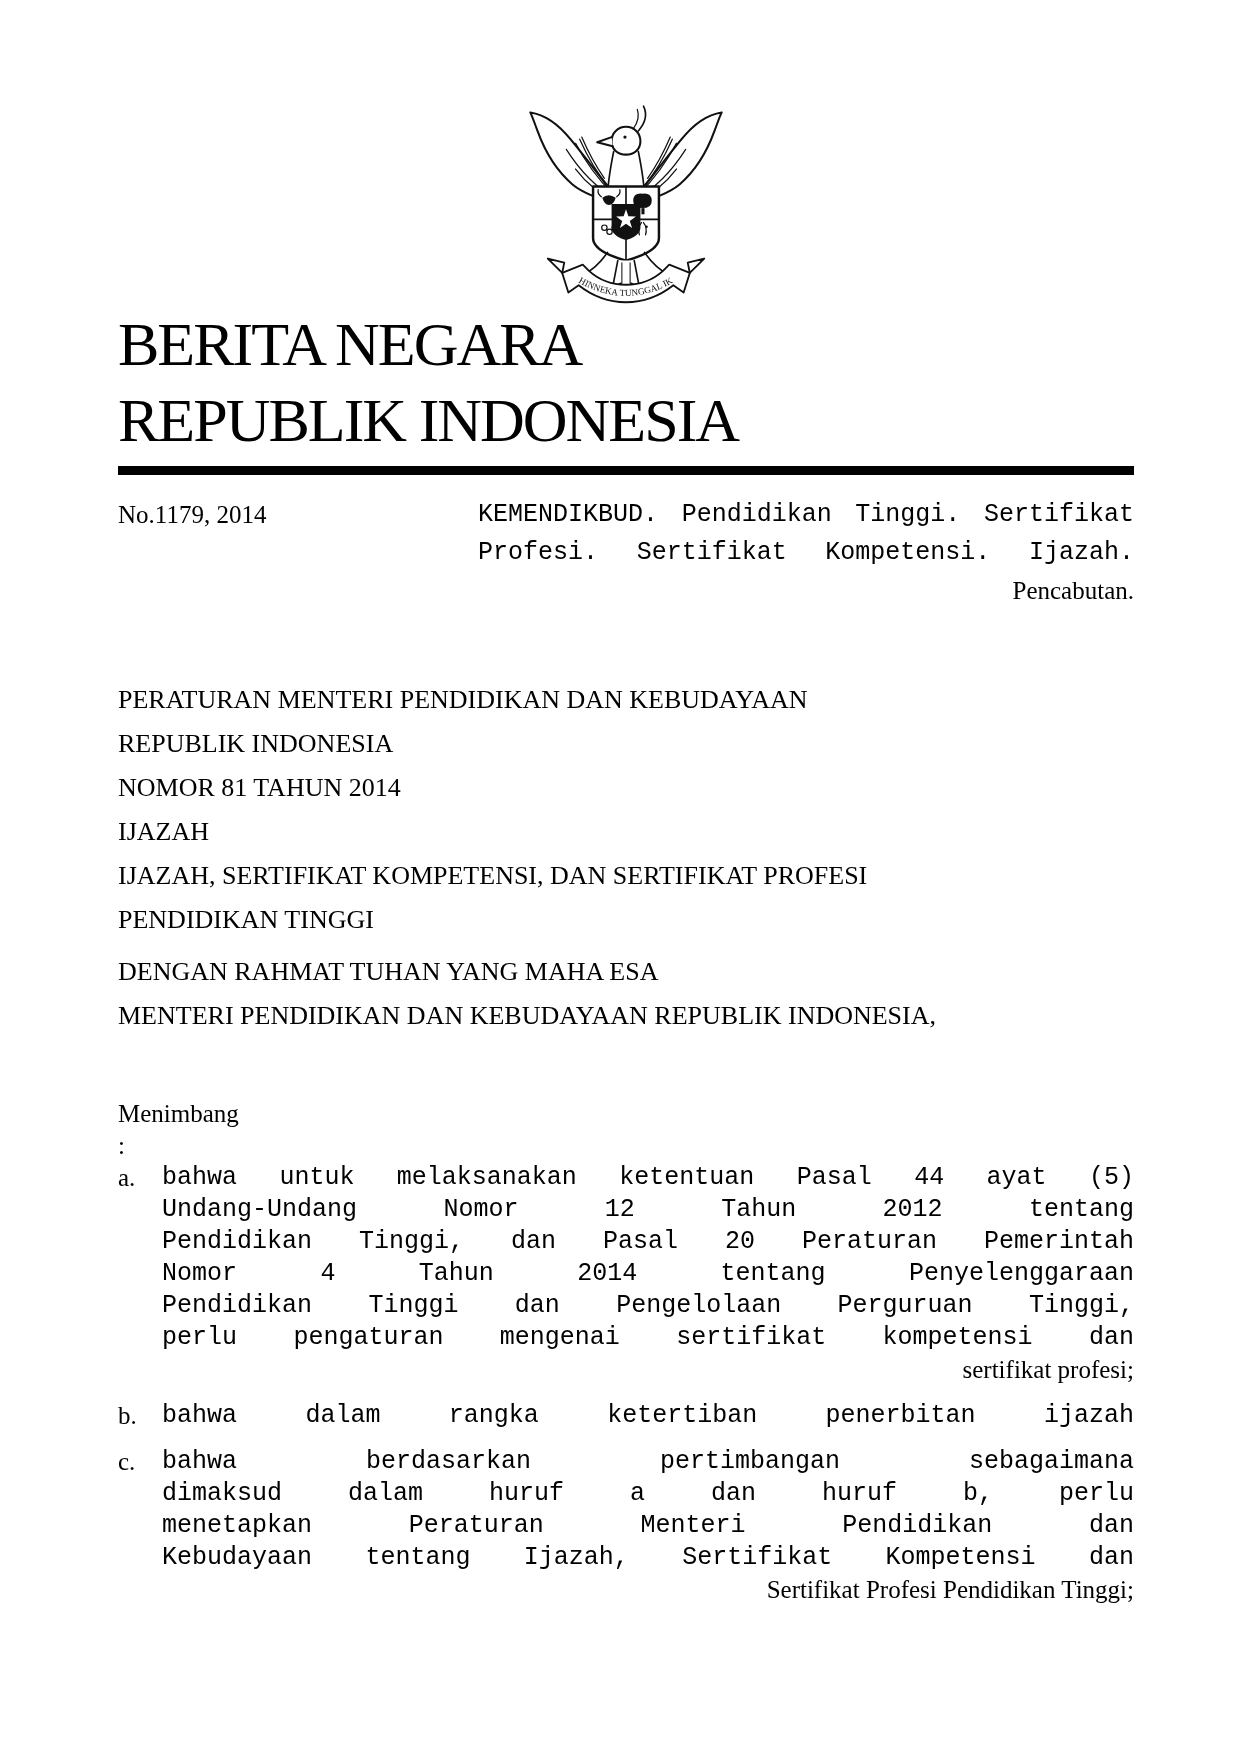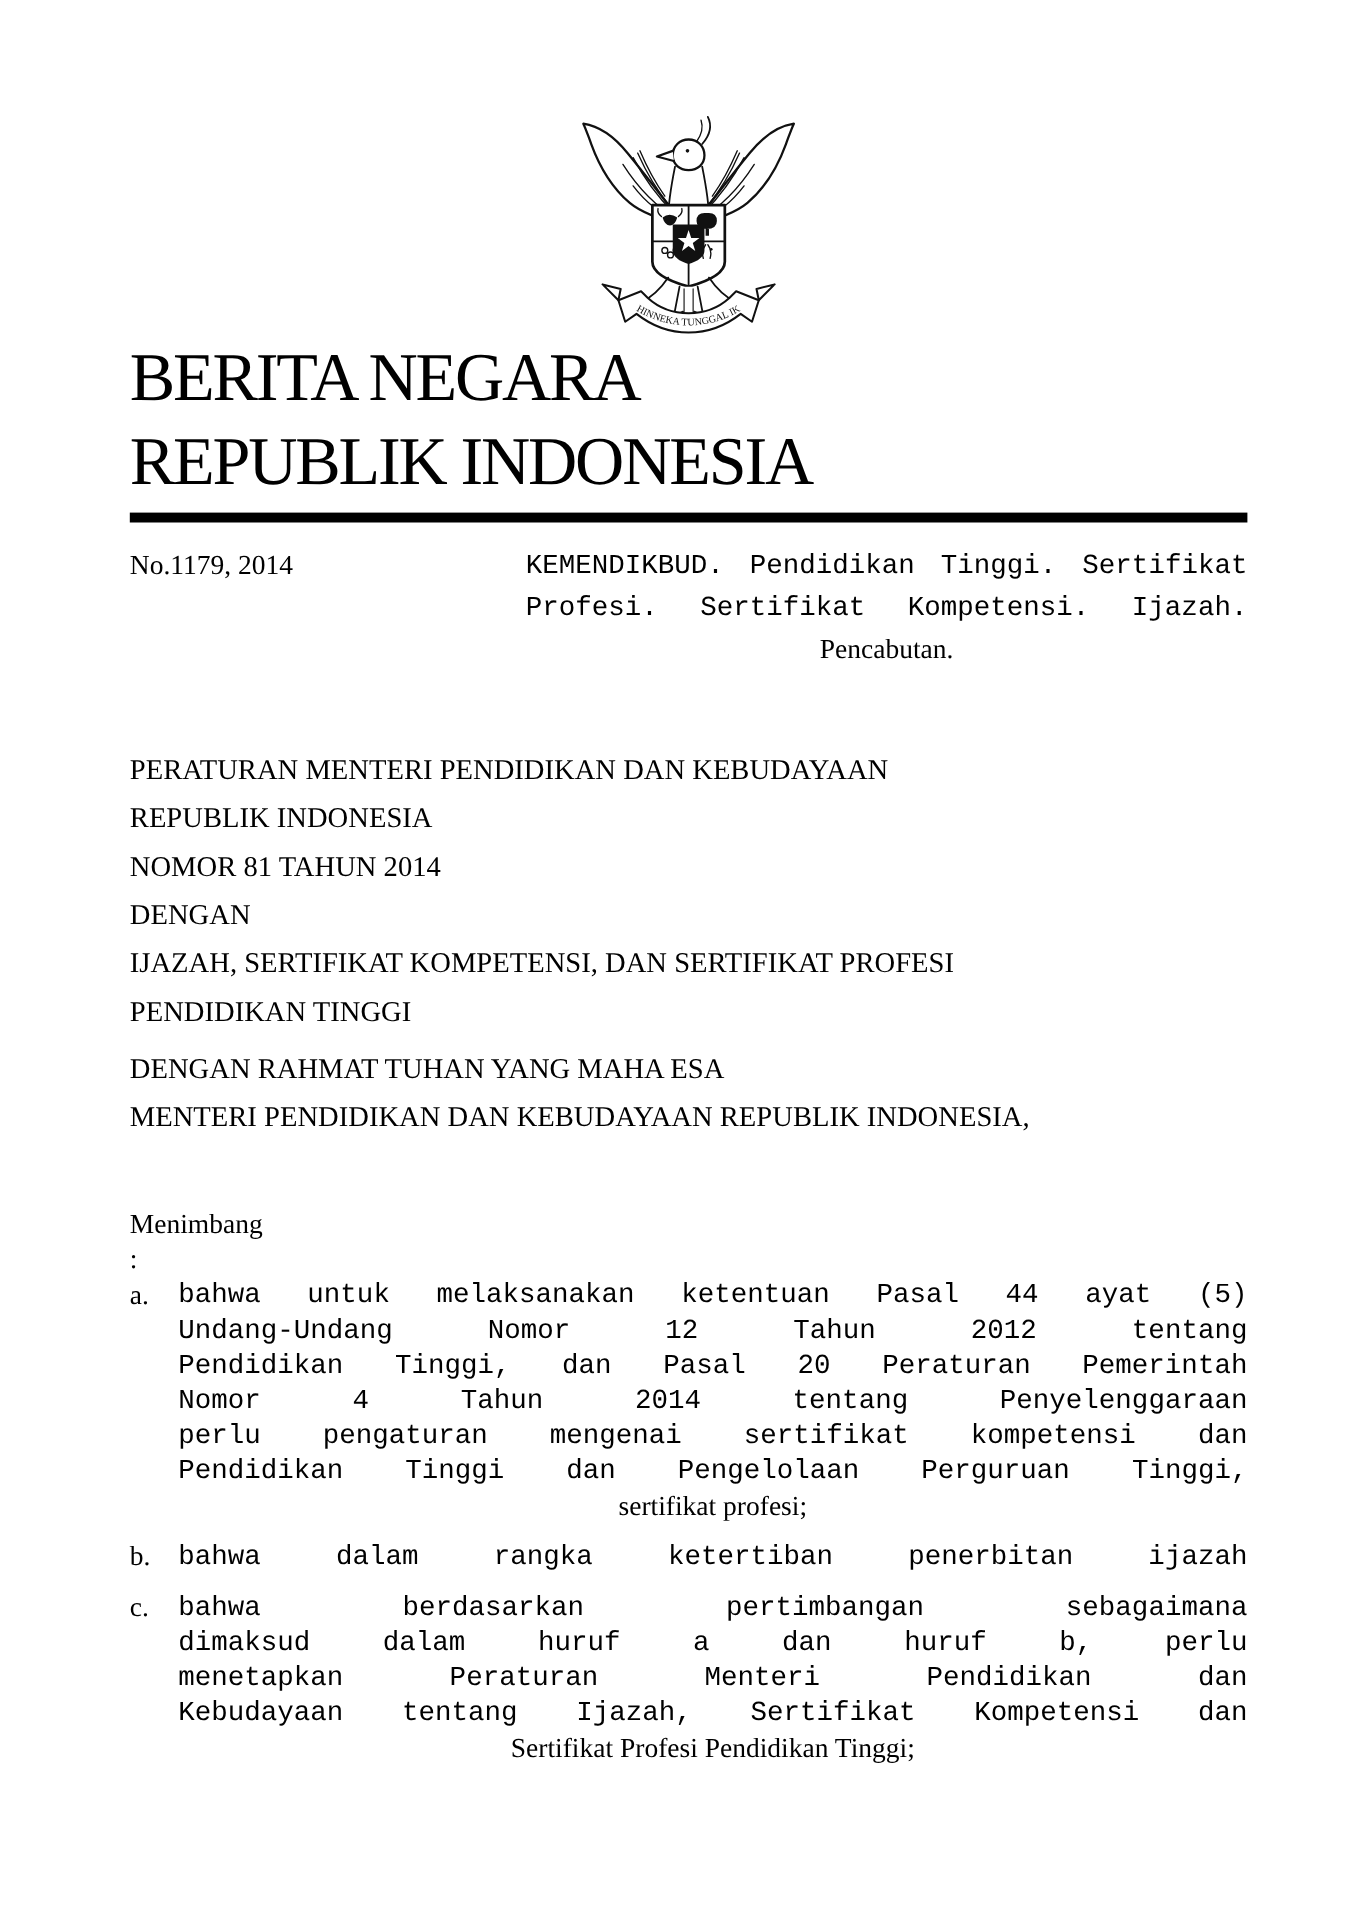--- a/index.html
+++ b/index.html
@@ -11,21 +11,21 @@
   .page{padding:98px 106px 0 118px;}
   .emblem-wrap{text-align:center;height:214px;}
   .emblem-wrap svg{display:block;margin:0 auto;}
   .masthead{text-align:left;font-weight:normal;font-size:62px;line-height:76px;
     letter-spacing:-2px;margin-top:-6px;}
   .rule{height:9px;background:#000;margin-top:8px;}
   .byline{display:flex;margin-top:21px;font-size:25px;}
   .gazette-no{width:360px;line-height:38px;}
   .abstract{flex:1;line-height:38px;}
   .jline{text-align:justify;text-align-last:justify;text-justify:inter-word;font-family:Liberation Mono, monospace;}
-  .lastline{text-align:center;}
+  .lastline{text-align:right;}
   .heading{margin-top:68px;text-align:left;font-size:26px;}
   .heading .hline{line-height:44px;}
   .invocation{line-height:44px;margin-top:8px;}
   .authority{line-height:44px;}
   .consider{display:flex;margin-top:60px;font-size:25px;line-height:32px;flex-direction:column;}
   .c-label{width:175px;}
   .c-colon{width:39px;}
   .c-items{flex:1;}
   .item{display:flex;margin-bottom:14px;}
   .item:last-child{margin-bottom:0;}
@@ -121,41 +121,41 @@
       <div class="jline">KEMENDIKBUD. Pendidikan Tinggi. Sertifikat</div>
       <div class="jline">Profesi. Sertifikat Kompetensi. Ijazah.</div>
       <div class="lastline">Pencabutan.</div>
     </div>
   </div>
 
   <div class="heading">
     <div class="hline">PERATURAN MENTERI PENDIDIKAN DAN KEBUDAYAAN</div>
     <div class="hline">REPUBLIK INDONESIA</div>
     <div class="hline">NOMOR 81 TAHUN 2014</div>
-    <div class="hline">DENGAN</div>
+    <div class="hline">IJAZAH</div>
     <div class="hline">IJAZAH, SERTIFIKAT KOMPETENSI, DAN SERTIFIKAT PROFESI</div>
     <div class="hline">PENDIDIKAN TINGGI</div>
     <div class="invocation">DENGAN RAHMAT TUHAN YANG MAHA ESA</div>
     <div class="authority">MENTERI PENDIDIKAN DAN KEBUDAYAAN REPUBLIK INDONESIA,</div>
   </div>
 
   <div class="consider">
     <div class="c-label">Menimbang</div>
     <div class="c-colon">:</div>
     <div class="c-items">
 
       <div class="item">
         <div class="i-letter">a.</div>
         <div class="i-body">
           <div class="jline">bahwa untuk melaksanakan ketentuan Pasal 44 ayat (5)</div>
           <div class="jline">Undang-Undang Nomor 12 Tahun 2012 tentang</div>
           <div class="jline">Pendidikan Tinggi, dan Pasal 20 Peraturan Pemerintah</div>
           <div class="jline">Nomor 4 Tahun 2014 tentang Penyelenggaraan</div>
+          <div class="jline">Pendidikan Tinggi dan Pengelolaan Perguruan Tinggi,</div>
           <div class="jline">perlu pengaturan mengenai sertifikat kompetensi dan</div>
-          <div class="jline">Pendidikan Tinggi dan Pengelolaan Perguruan Tinggi,</div>
           <div class="lastline">sertifikat profesi;</div>
         </div>
       </div>
 
       <div class="item">
         <div class="i-letter">b.</div>
         <div class="i-body">
           <div class="jline">bahwa dalam rangka ketertiban penerbitan ijazah</div>
         </div>
       </div>

